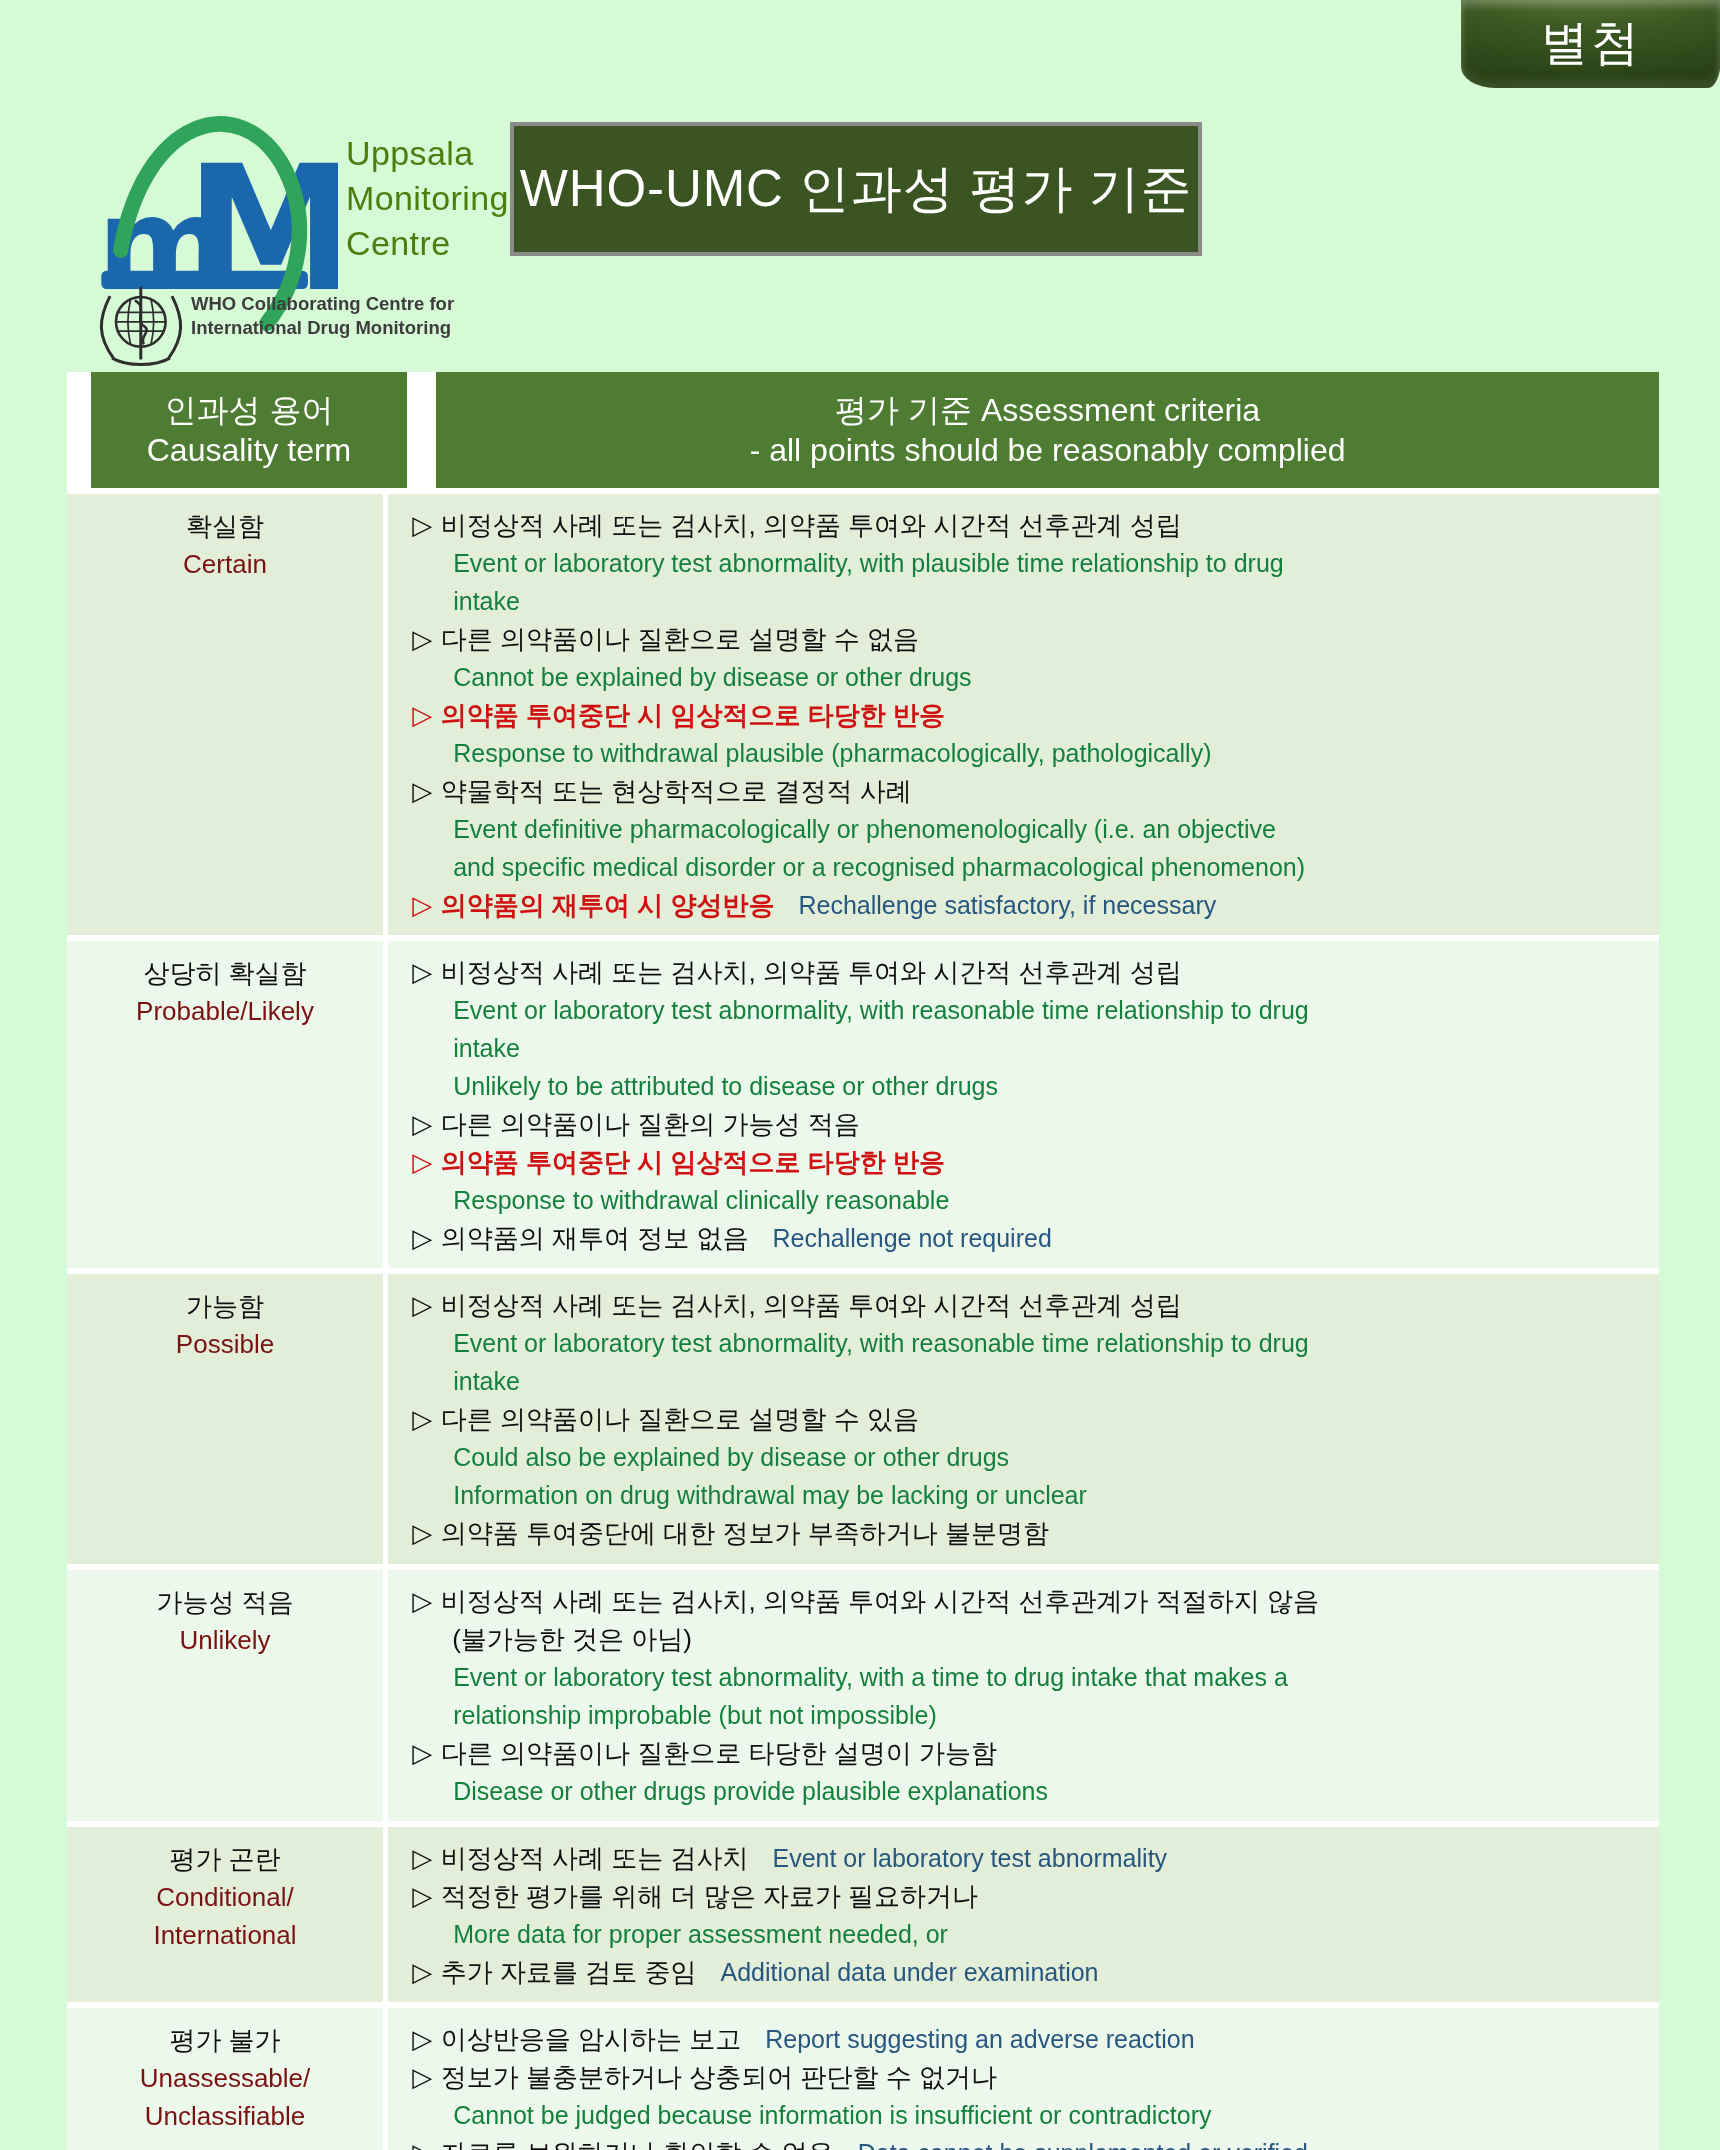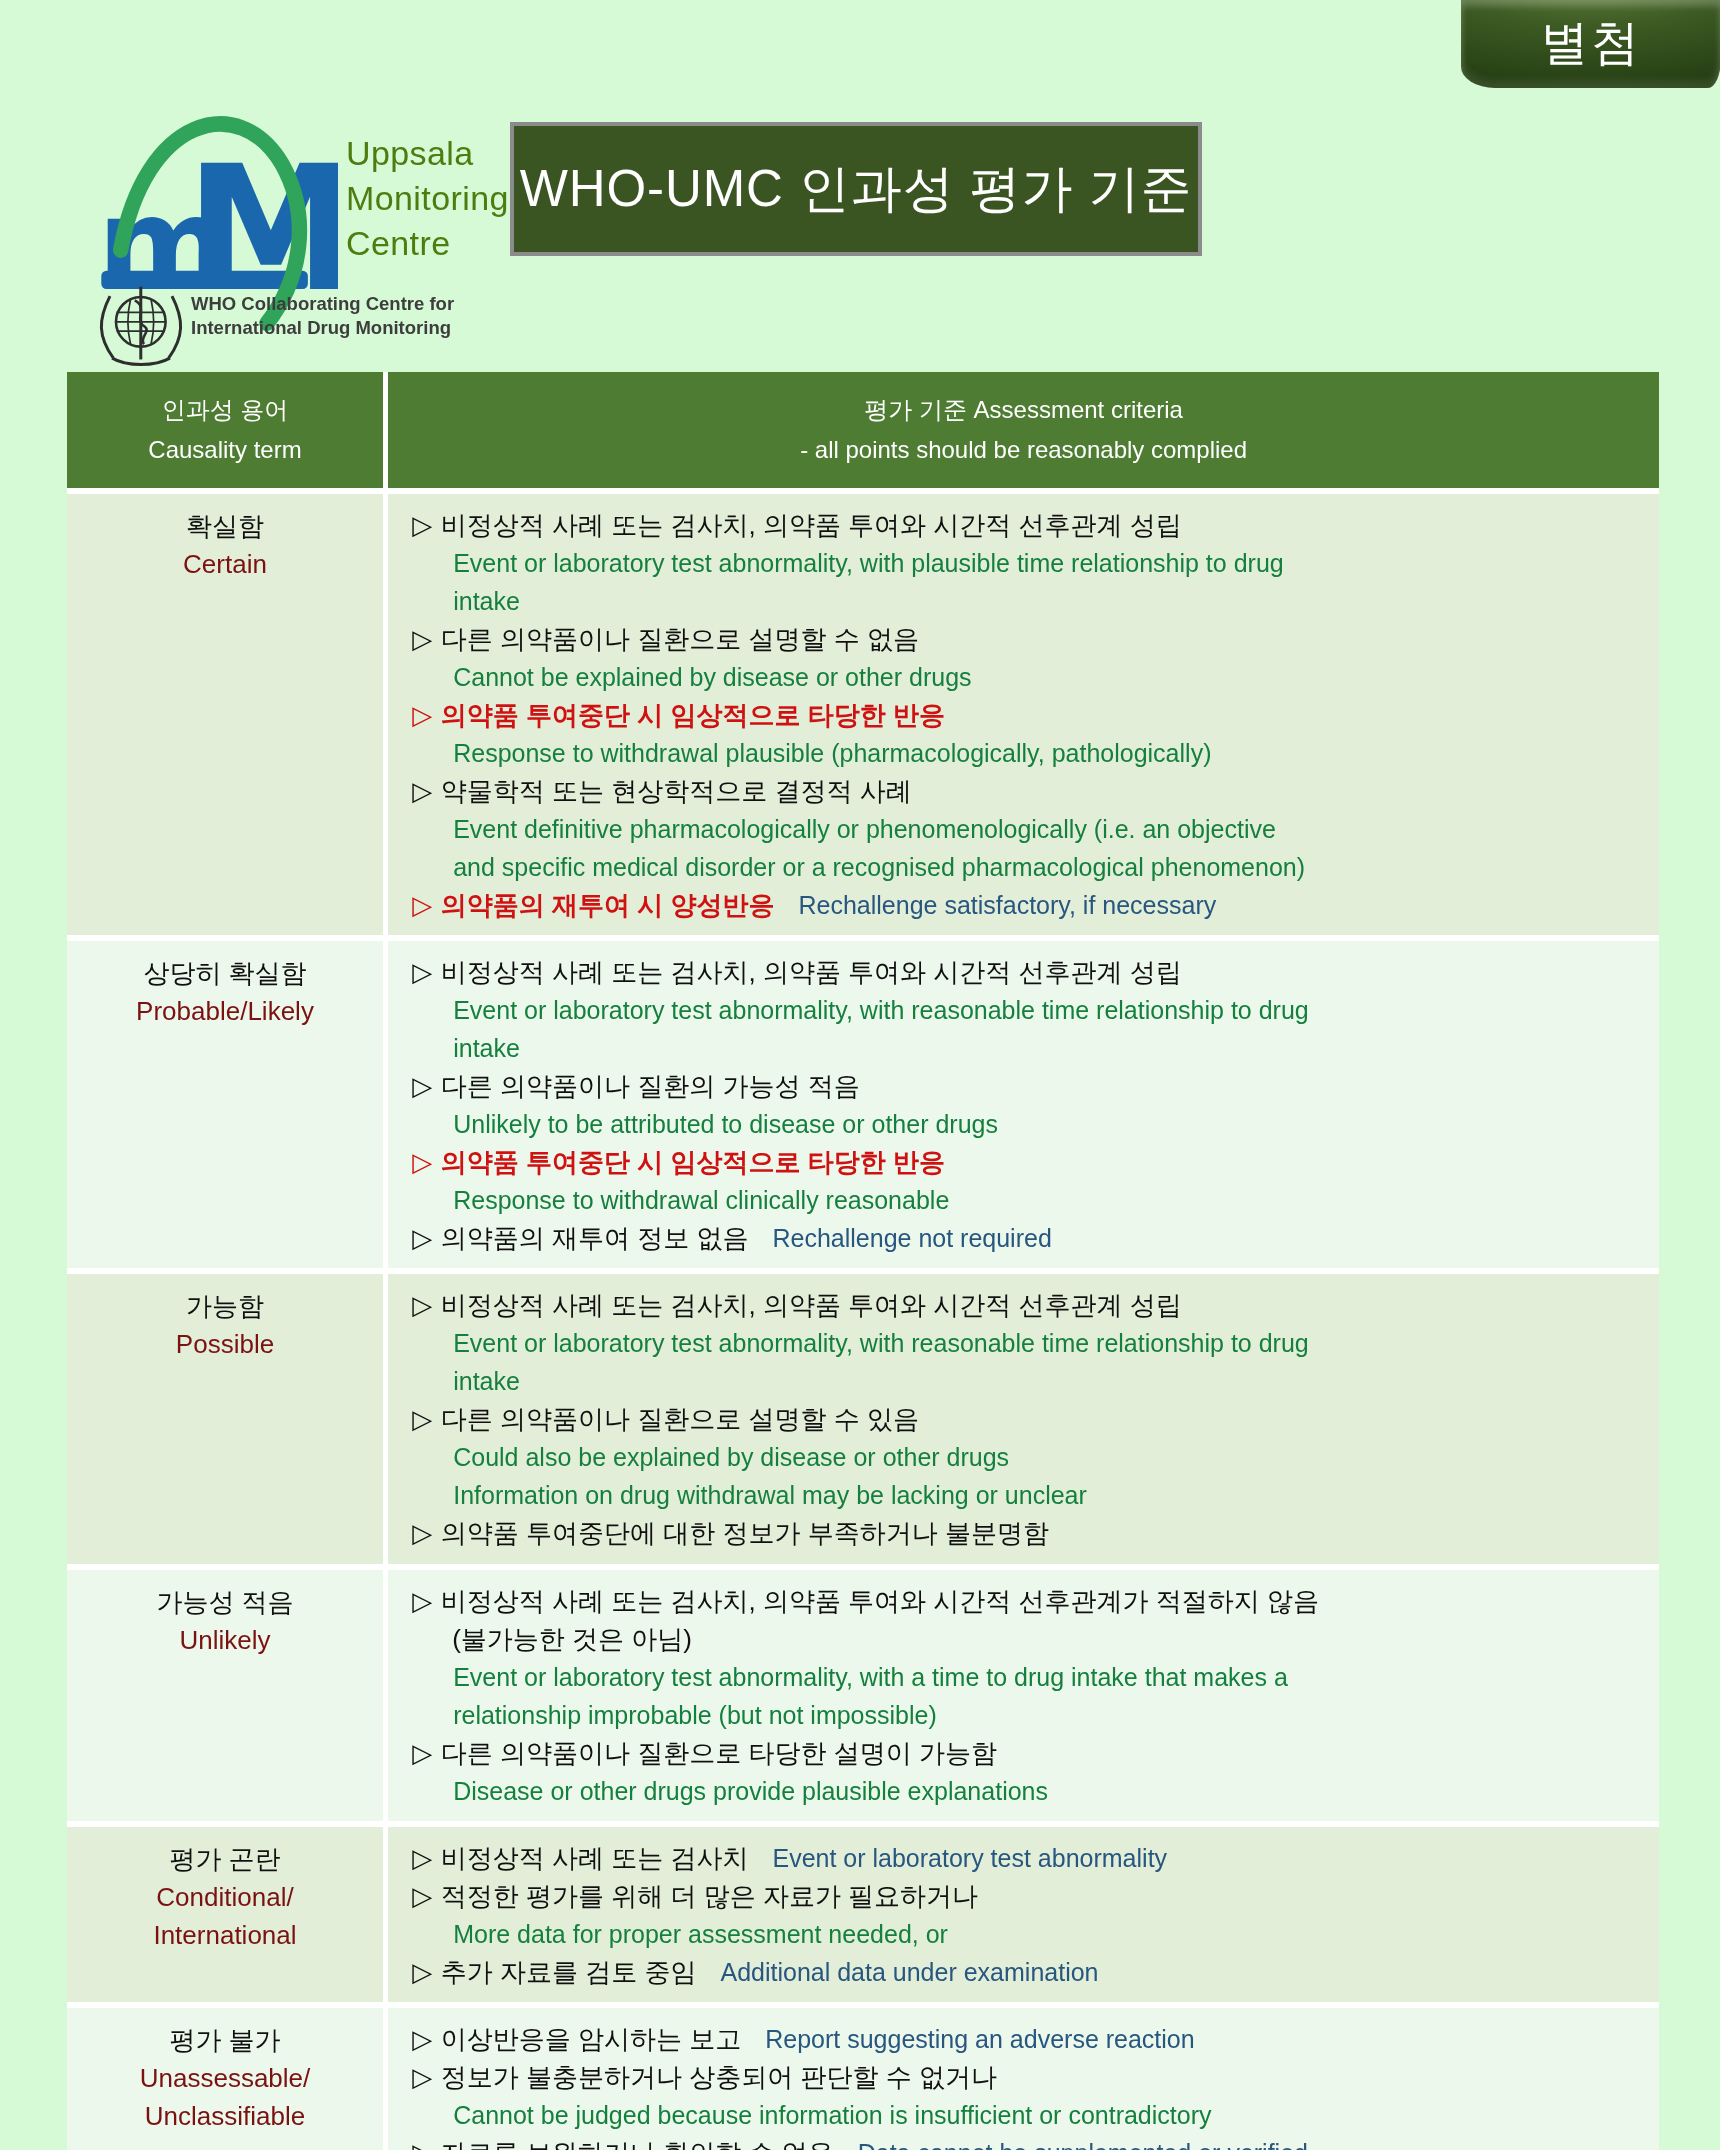--- a/index.html
+++ b/index.html
@@ -48,21 +48,21 @@
     padding:13px 4.3px 8.6px 4.3px;font-size:26px;line-height:38px;
   }
   .cell-term .ko{color:#101010;}
   .cell-term .en{color:#7a1212;}
   .cell-crit{
     flex:1 1 auto;box-sizing:border-box;
     padding:12px 101px 11.2px 24px;font-size:26px;line-height:38px;color:#101010;
   }
   .thead .cell-term,.thead .cell-crit{
     background:#4e7c33;color:#ffffff;text-align:center;
-    font-size:24px;line-height:40px;padding:18px 4.3px;
+    font-size:32px;line-height:40px;padding:18px 4.3px;margin-left:24px;
   }
   .thead .cell-crit{padding-right:4.3px;}
   .shade-dark .cell-term,.shade-dark .cell-crit{background:#e3eed9;}
   .shade-light .cell-term,.shade-light .cell-crit{background:#edf8ec;}
   .line{white-space:normal;}
   .line.ko{padding-left:40px;text-indent:-40px;}
   .line.ko .tri{margin-right:8.6px;}
   .line.ko.red{color:#cf1111;font-weight:bold;}
   .line.ko.cont{padding-left:40px;text-indent:0;}
   .line.en{margin-left:41px;color:#15803d;font-size:25px;}
@@ -139,22 +139,22 @@
     </div>
     <div class="trow shade-light">
       <div class="cell-term">
         <div class="ko">상당히 확실함</div>
         <div class="en">Probable/Likely</div>
       </div>
       <div class="cell-crit">
         <div class="line ko"><span class="tri">▷</span>비정상적 사례 또는 검사치, 의약품 투여와 시간적 선후관계 성립</div>
         <div class="line en">Event or laboratory test abnormality, with reasonable time relationship to drug</div>
         <div class="line en">intake</div>
+        <div class="line en">Unlikely to be attributed to disease or other drugs</div>
         <div class="line ko"><span class="tri">▷</span>다른 의약품이나 질환의 가능성 적음</div>
-        <div class="line en">Unlikely to be attributed to disease or other drugs</div>
         <div class="line ko red"><span class="tri">▷</span>의약품 투여중단 시 임상적으로 타당한 반응</div>
         <div class="line en">Response to withdrawal clinically reasonable</div>
         <div class="line ko"><span class="tri">▷</span>의약품의 재투여 정보 없음<span class="en-inline">Rechallenge not required</span></div>
       </div>
     </div>
     <div class="trow shade-dark">
       <div class="cell-term">
         <div class="ko">가능함</div>
         <div class="en">Possible</div>
       </div>

